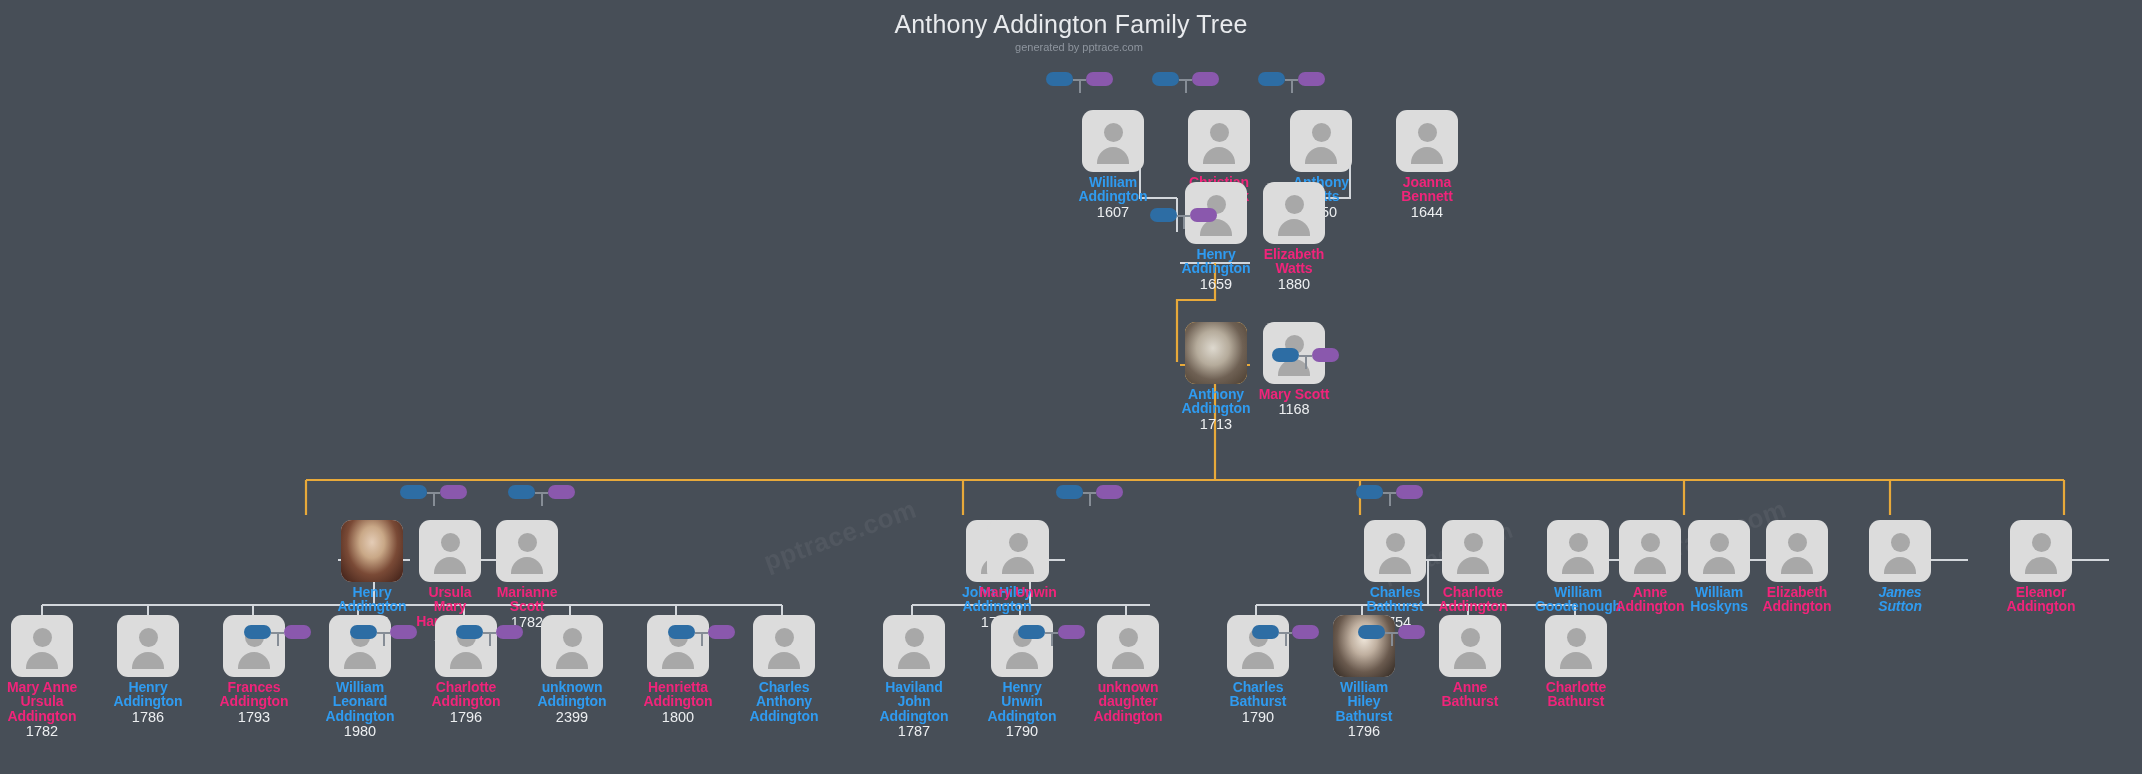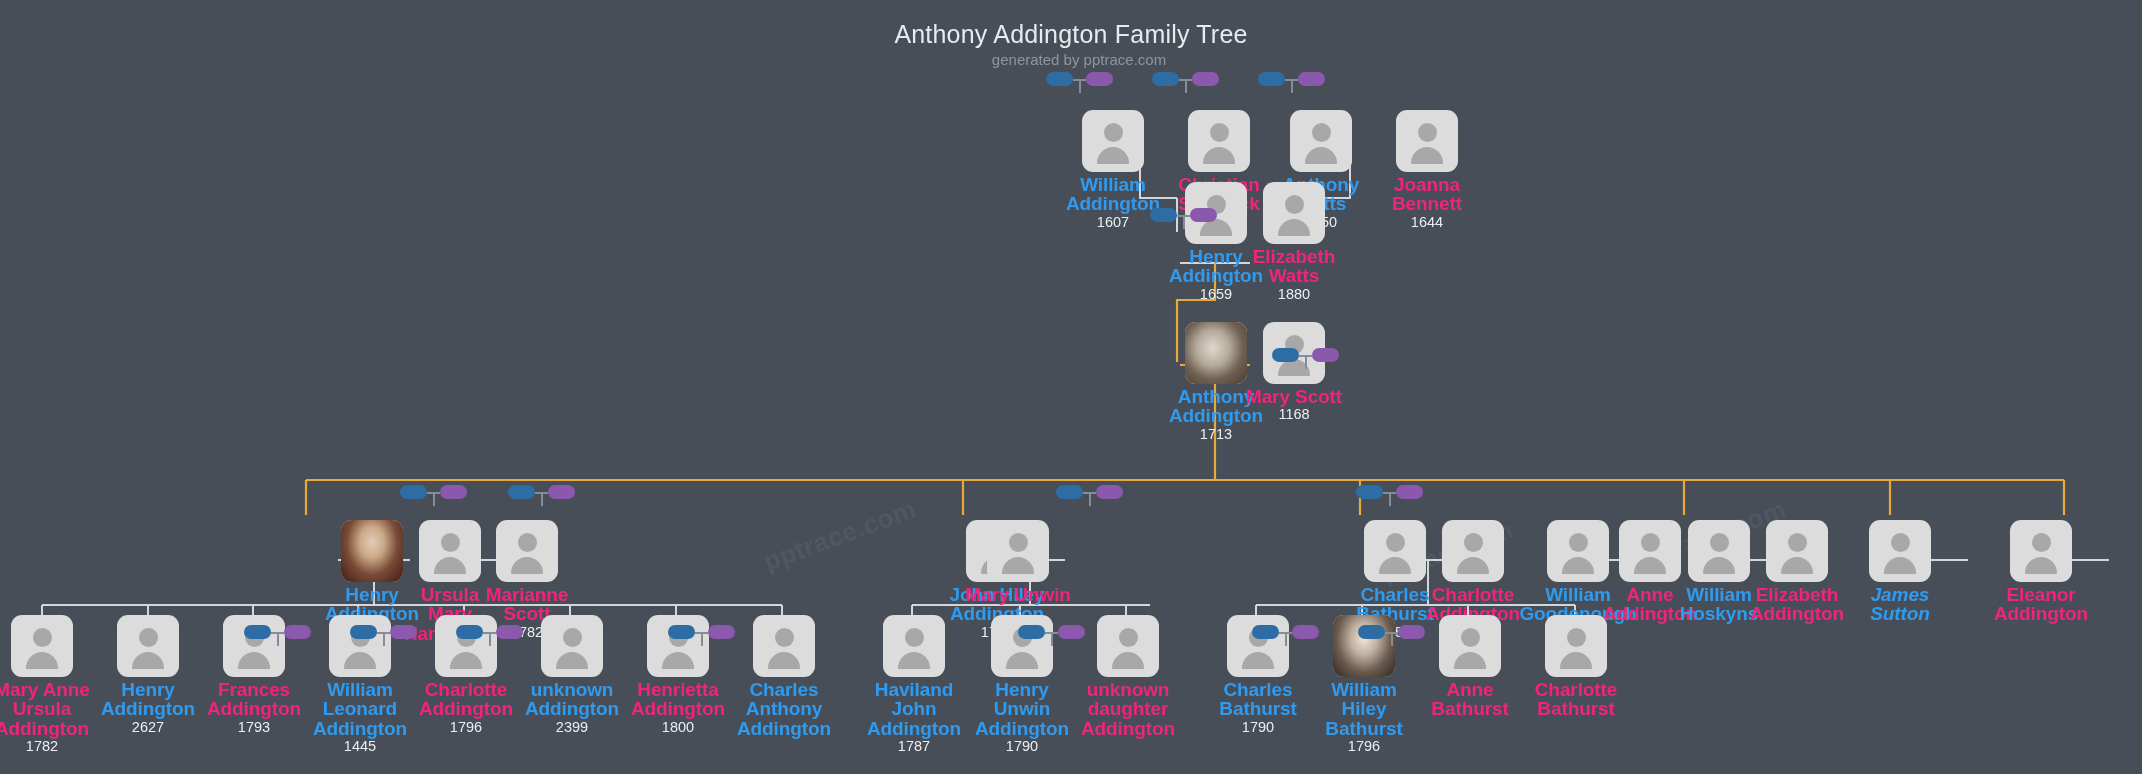--- a/index.html
+++ b/index.html
@@ -21,30 +21,30 @@
     color: rgba(255,255,255,0.055);
     font-weight: 700;
     transform: rotate(-20deg);
     user-select: none;
     white-space: nowrap;
     letter-spacing: 0.5px;
   }
 
   
   #header {
-    position: absolute; left: 0; top: 20px; width: 2142px;
+    position: absolute; left: 0; top: 10px; width: 2142px;
     text-align: center;
     z-index: 5;
   }
   #title {
     font-size: 25px; color: #e8eaed; font-weight: 400;
     letter-spacing: 0.2px;
   }
   #subtitle {
-    font-size: 15px; color: #8e959e; font-weight: 400;
+    font-size: 11px; color: #8e959e; font-weight: 400;
     margin-top: 2px;
     margin-left: 16px;
   }
 
   
   #wires { position: absolute; left: 0; top: 0; width: 2142px; height: 774px; }
   .w-white { fill: none; stroke: #d3d7dc; stroke-width: 2; }
   .w-gold  { fill: none; stroke: #e8a93a; stroke-width: 2.2; }
 
   
@@ -66,21 +66,21 @@
   }
   .sil-body {
     position: absolute; left: 50%; top: 37px;
     width: 32px; height: 17px; margin-left: -16px;
     background: #a8a8a8;
     border-radius: 17px 17px 0 0;
   }
   .photo { position: absolute; inset: 0; }
   .nm {
     margin-top: 3px; text-align: center;
-    font-size: 19px; font-weight: 700; line-height: 1.02;
+    font-size: 14px; font-weight: 700; line-height: 1.02;
     letter-spacing: -0.1px;
   }
   .male   { color: #2f9bf0; }
   .female { color: #f0247a; }
   .yr {
     text-align: center; font-size: 14.5px; color: #eceef0;
     font-weight: 400; line-height: 1.08; margin-top: 1px;
   }
 
   
@@ -479,41 +479,41 @@
         <div class="yr">1782</div>
       </div>
       <div class="node" style="left: 78px; top: 615px;">
         <div class="card">
           <div class="silhouette">
             <div class="sil-head"></div>
             <div class="sil-body"></div>
           </div>
         </div>
         <div class="nm male">Henry<br>Addington</div>
-        <div class="yr">2627</div>
+        <div class="yr">1786</div>
       </div>
       <div class="node" style="left: 184px; top: 615px;">
         <div class="card">
           <div class="silhouette">
             <div class="sil-head"></div>
             <div class="sil-body"></div>
           </div>
         </div>
         <div class="nm female">Frances<br>Addington</div>
         <div class="yr">1793</div>
       </div>
       <div class="node" style="left: 290px; top: 615px;">
         <div class="card">
           <div class="silhouette">
             <div class="sil-head"></div>
             <div class="sil-body"></div>
           </div>
         </div>
         <div class="nm male">William<br>Leonard<br>Addington</div>
-        <div class="yr">1445</div>
+        <div class="yr">1980</div>
       </div>
       <div class="node" style="left: 396px; top: 615px;">
         <div class="card">
           <div class="silhouette">
             <div class="sil-head"></div>
             <div class="sil-body"></div>
           </div>
         </div>
         <div class="nm female">Charlotte<br>Addington</div>
         <div class="yr">1796</div>

